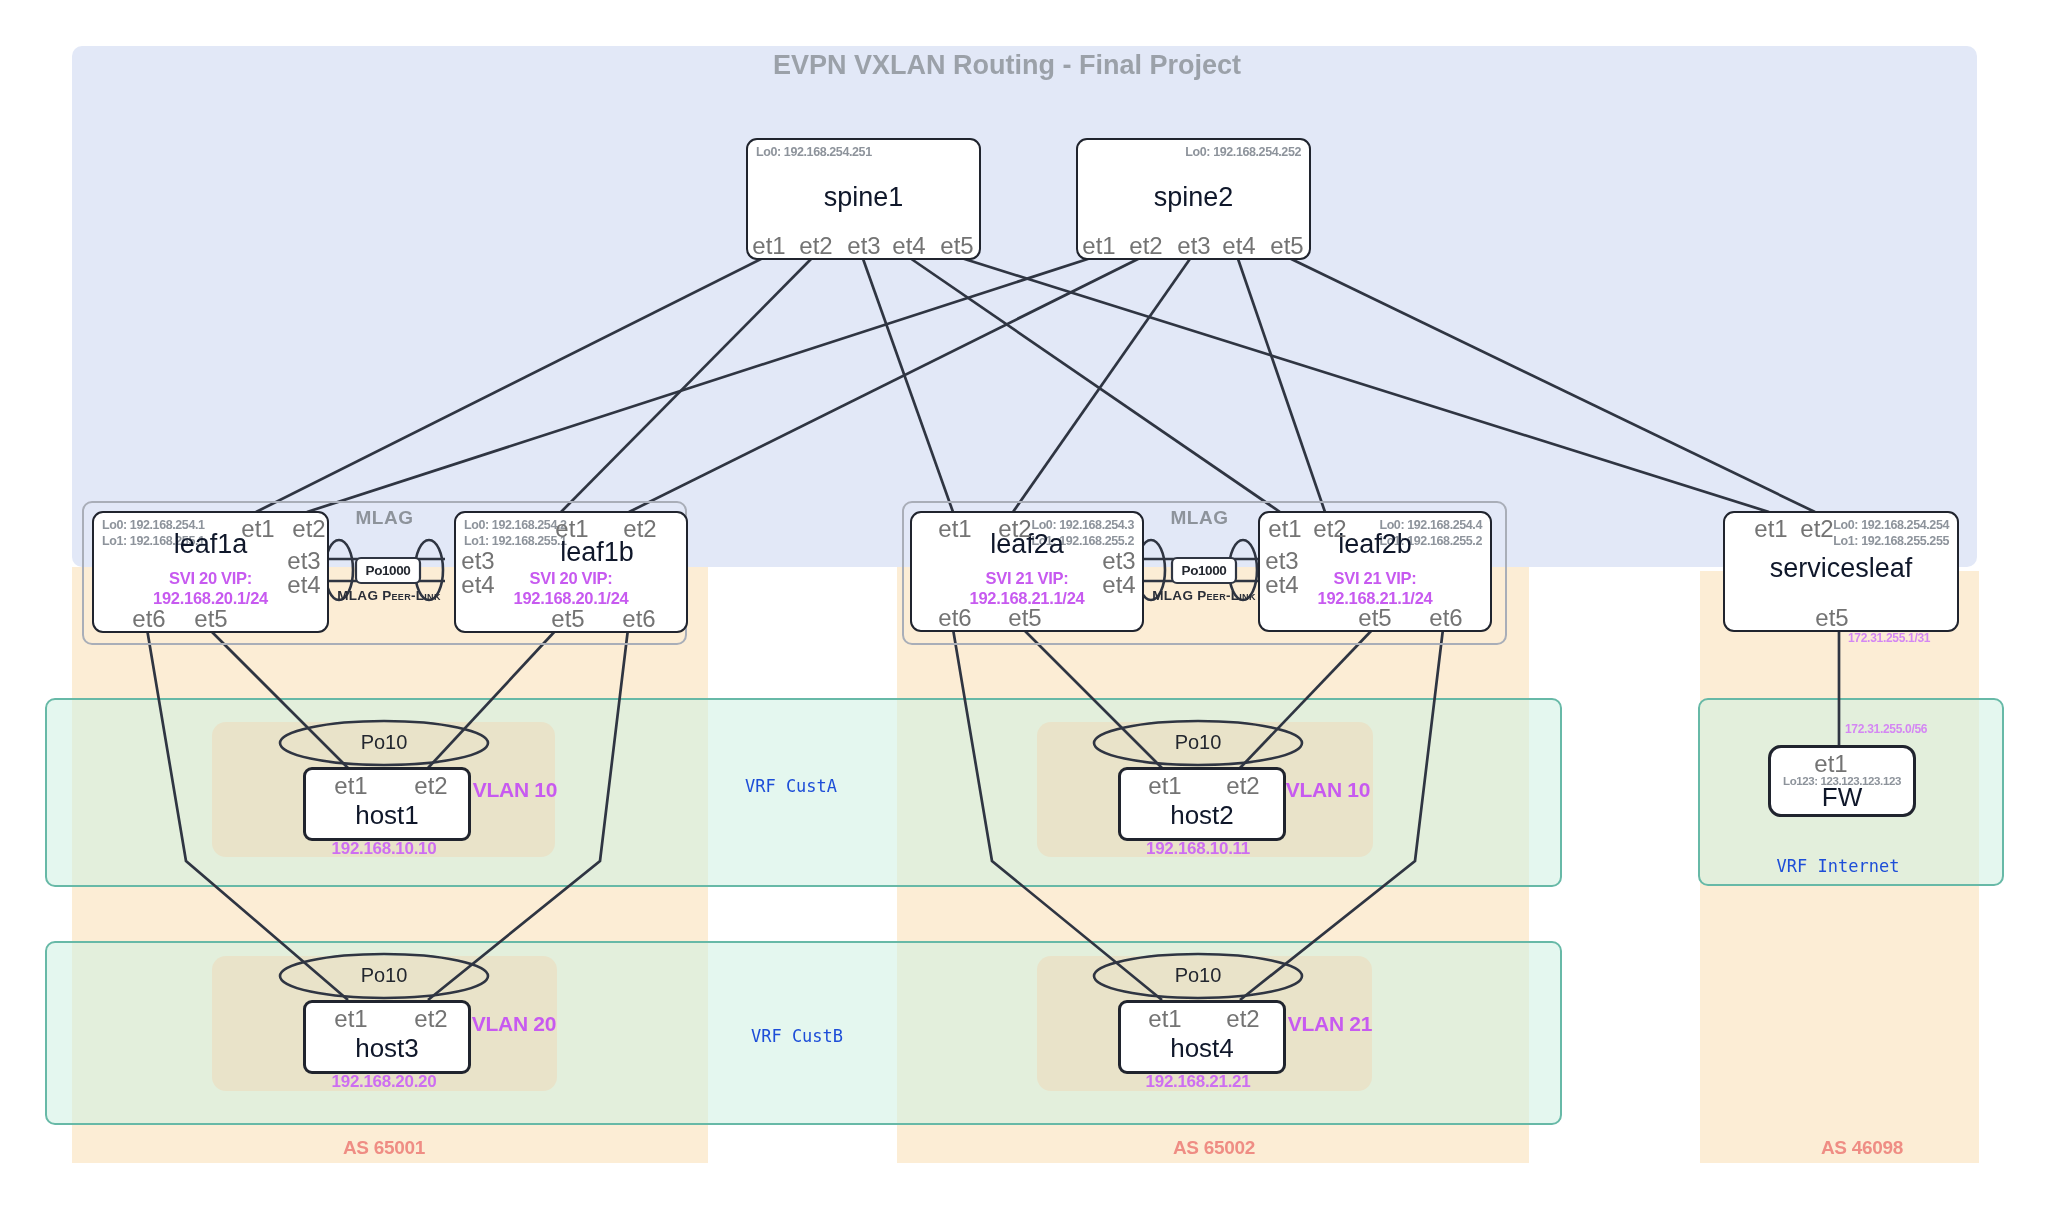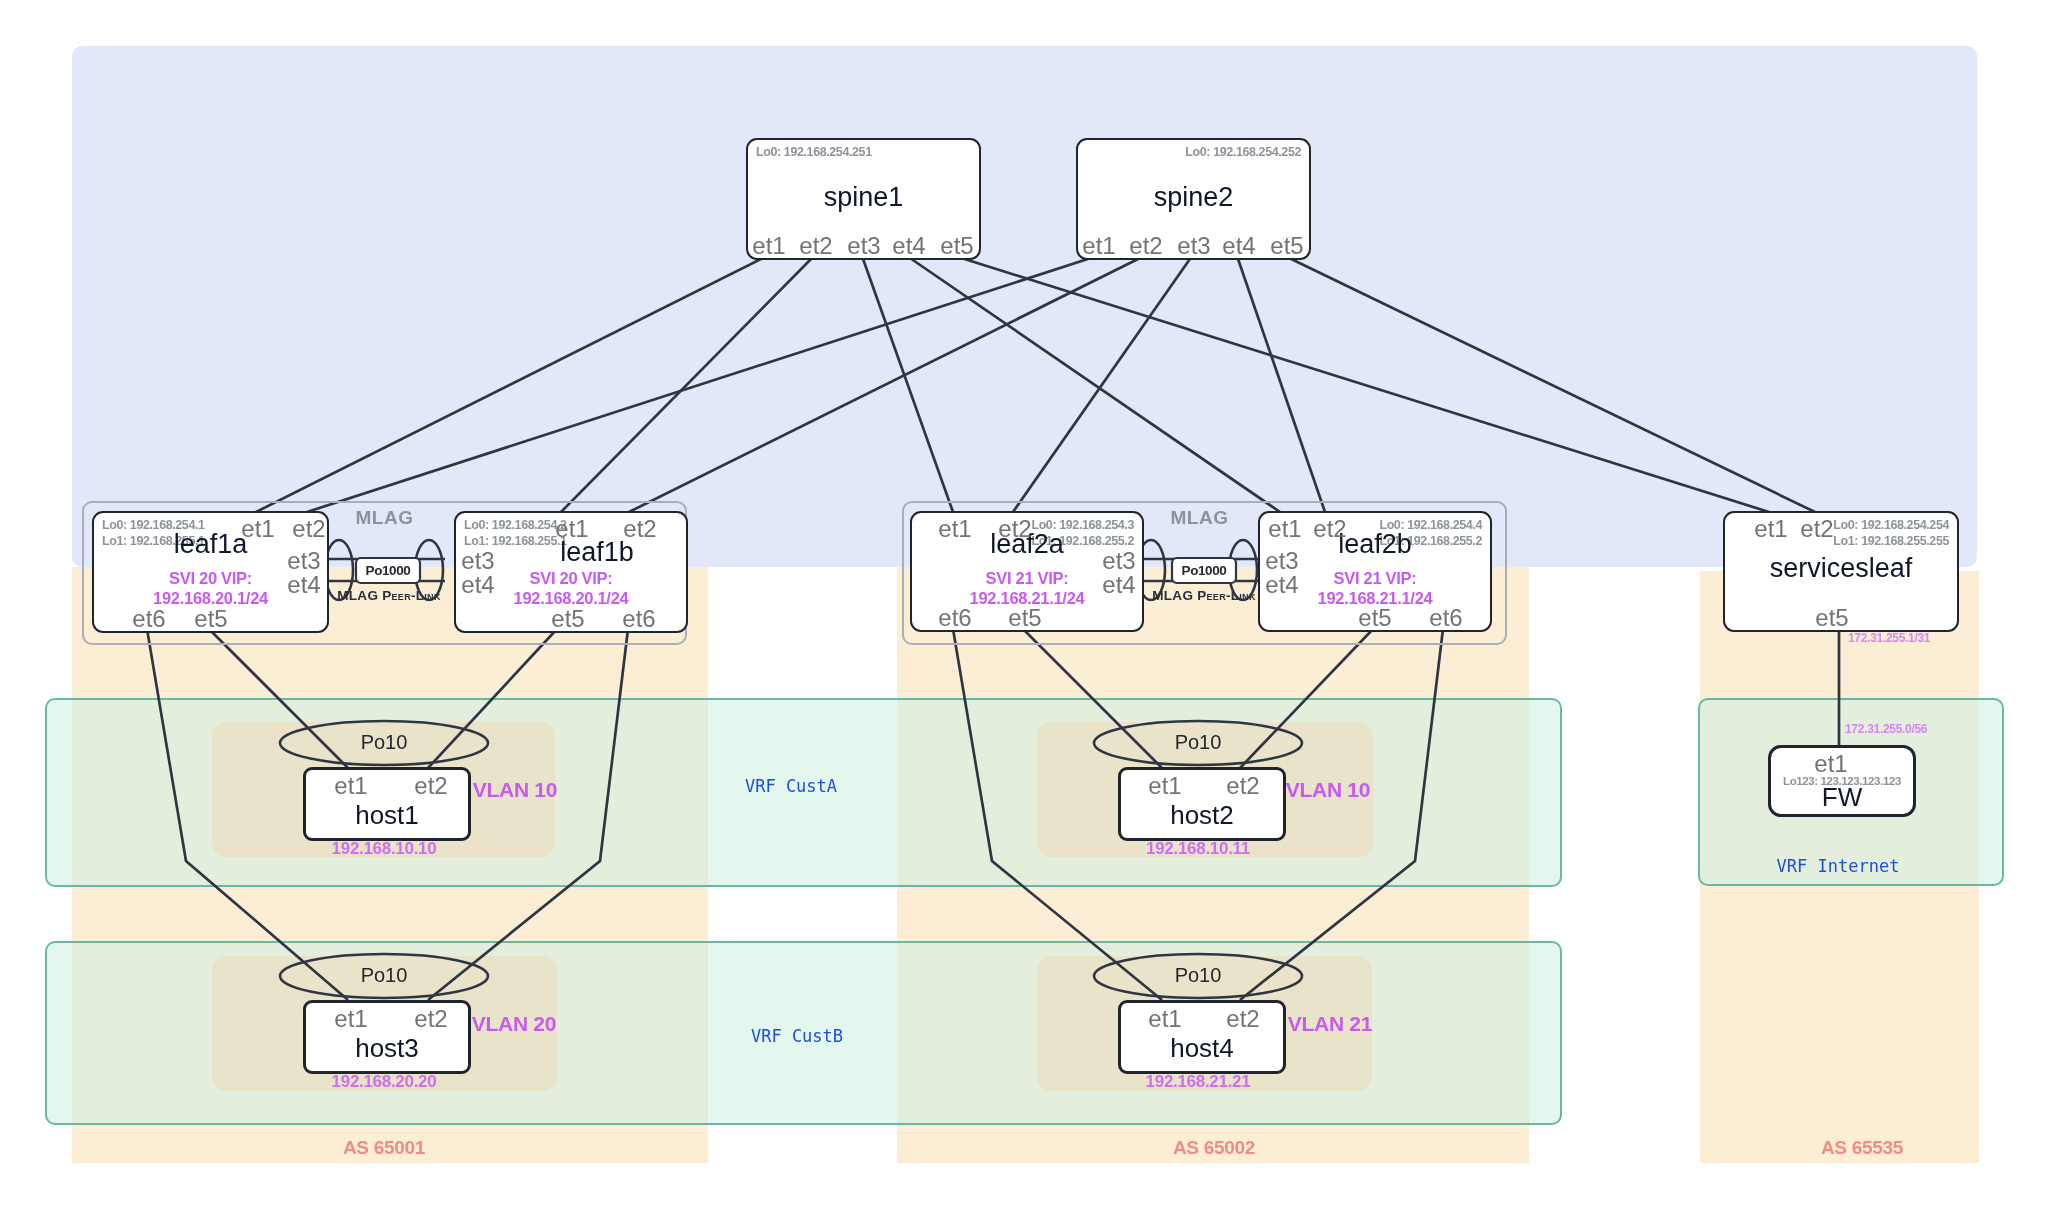--- a/index.html
+++ b/index.html
@@ -103,20 +103,21 @@
     <ellipse class="oval" cx="384" cy="976" rx="104" ry="22"></ellipse>
     <ellipse class="oval" cx="1198" cy="976" rx="104" ry="22"></ellipse>
 
     <rect class="pill" x="356" y="558" width="64" height="25" rx="5"></rect>
     <rect class="pill" x="1172" y="558" width="64" height="25" rx="5"></rect>
   </svg>
 
   <div class="mlagbox" style="left:82px;top:501px;width:601px;height:140px;"></div>
   <div class="mlagbox" style="left:902px;top:501px;width:601px;height:140px;"></div>
 
+  <div class="lbl title" style="left:0;top:50px;width:2014px;">EVPN VXLAN Routing - Final Project</div>
 
   <div class="node" style="left:746px;top:138px;width:231px;height:118px;">
     <div class="lo l">Lo0: 192.168.254.251</div>
     <div class="nm" style="top:42px;">spine1</div>
     <span class="port" style="left:21px;top:92px;">et1</span>
     <span class="port" style="left:68px;top:92px;">et2</span>
     <span class="port" style="left:116px;top:92px;">et3</span>
     <span class="port" style="left:161px;top:92px;">et4</span>
     <span class="port" style="left:209px;top:92px;">et5</span>
   </div>
@@ -257,15 +258,15 @@
   <div class="lbl vlan" style="left:1282px;top:778px;width:92px;">VLAN 10</div>
   <div class="lbl vlan" style="left:466px;top:1012px;width:96px;">VLAN 20</div>
   <div class="lbl vlan" style="left:1282px;top:1012px;width:96px;">VLAN 21</div>
 
   <div class="lbl vrf" style="left:666px;top:776px;width:250px;">VRF CustA</div>
   <div class="lbl vrf" style="left:672px;top:1026px;width:250px;">VRF CustB</div>
   <div class="lbl vrf" style="left:1713px;top:856px;width:250px;">VRF Internet</div>
 
   <div class="lbl as" style="left:334px;top:1137px;width:100px;">AS 65001</div>
   <div class="lbl as" style="left:1164px;top:1137px;width:100px;">AS 65002</div>
-  <div class="lbl as" style="left:1812px;top:1137px;width:100px;">AS 65535</div>
+  <div class="lbl as" style="left:1812px;top:1137px;width:100px;">AS 46098</div>
 
 </div>
 
 </body></html>

